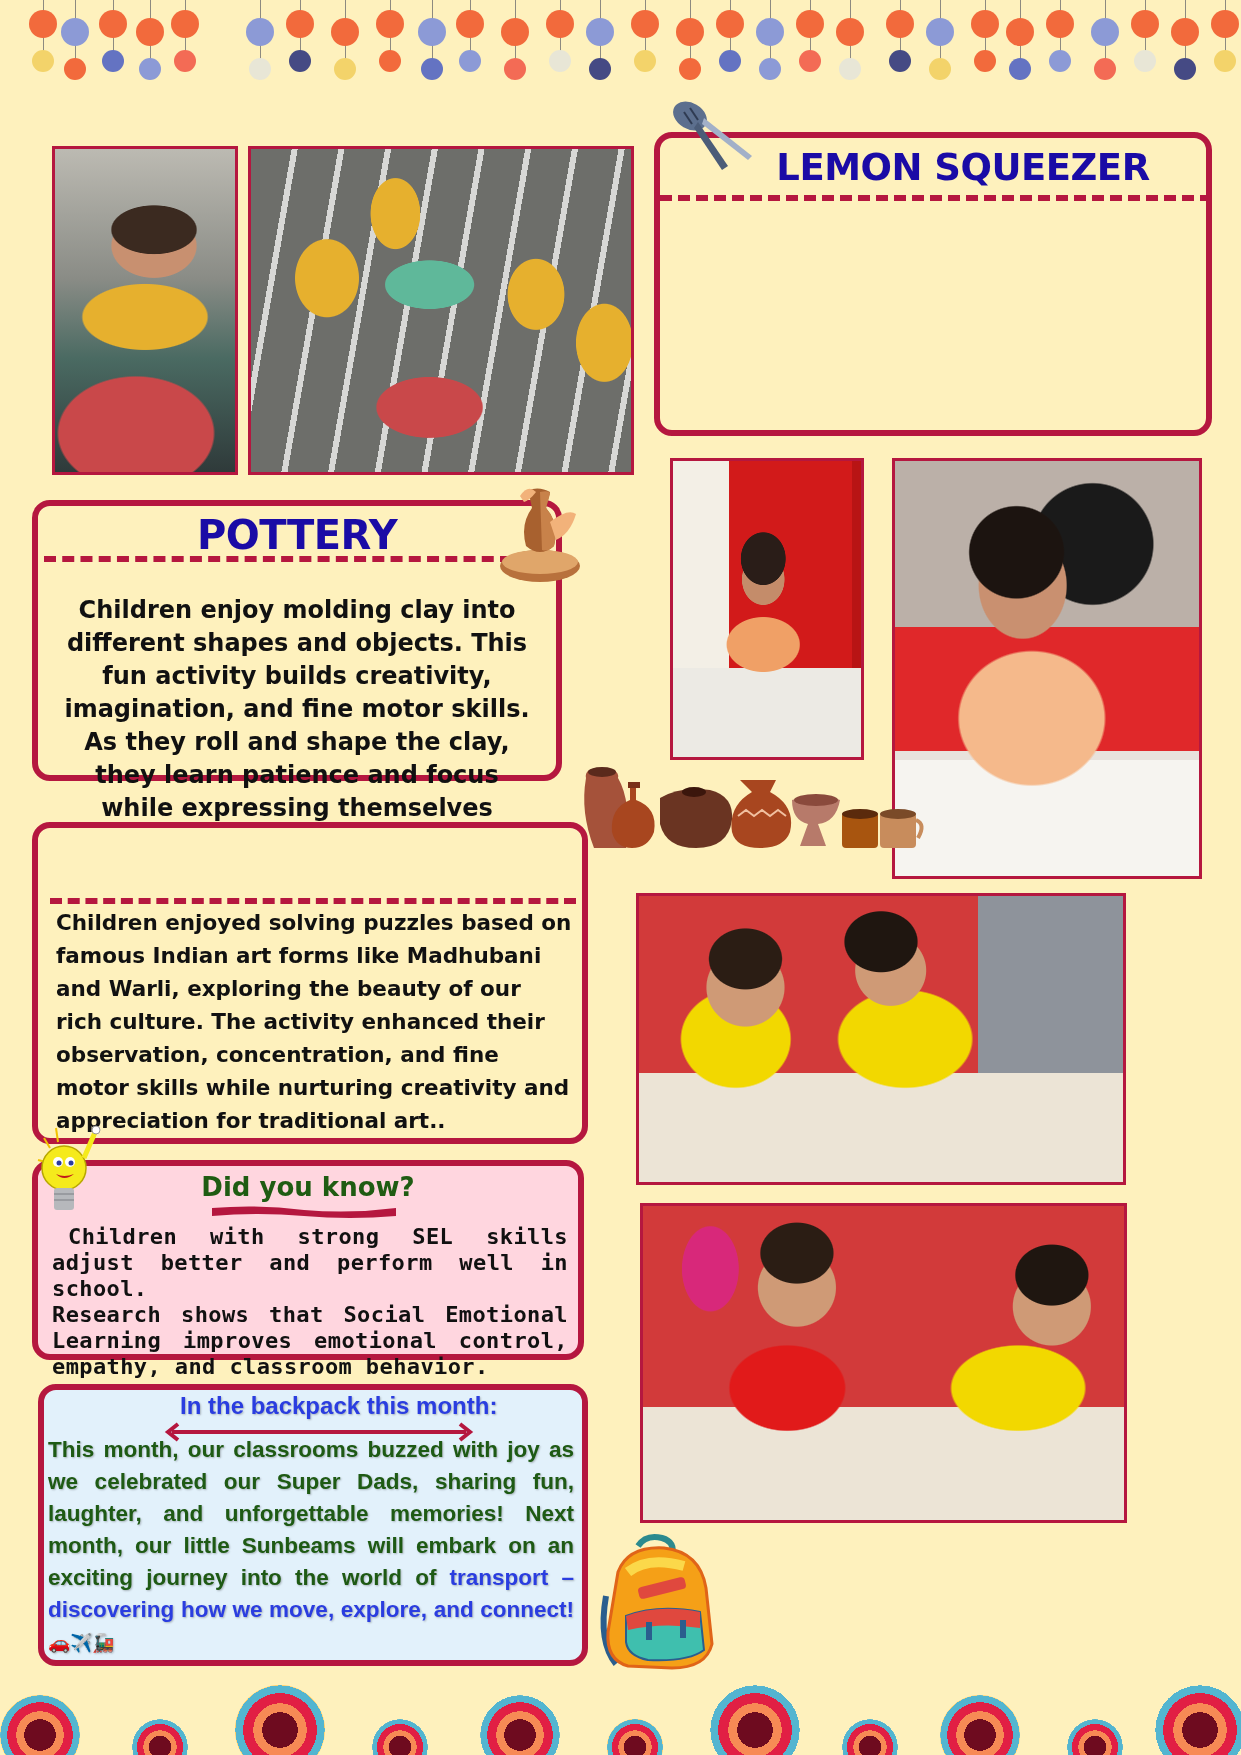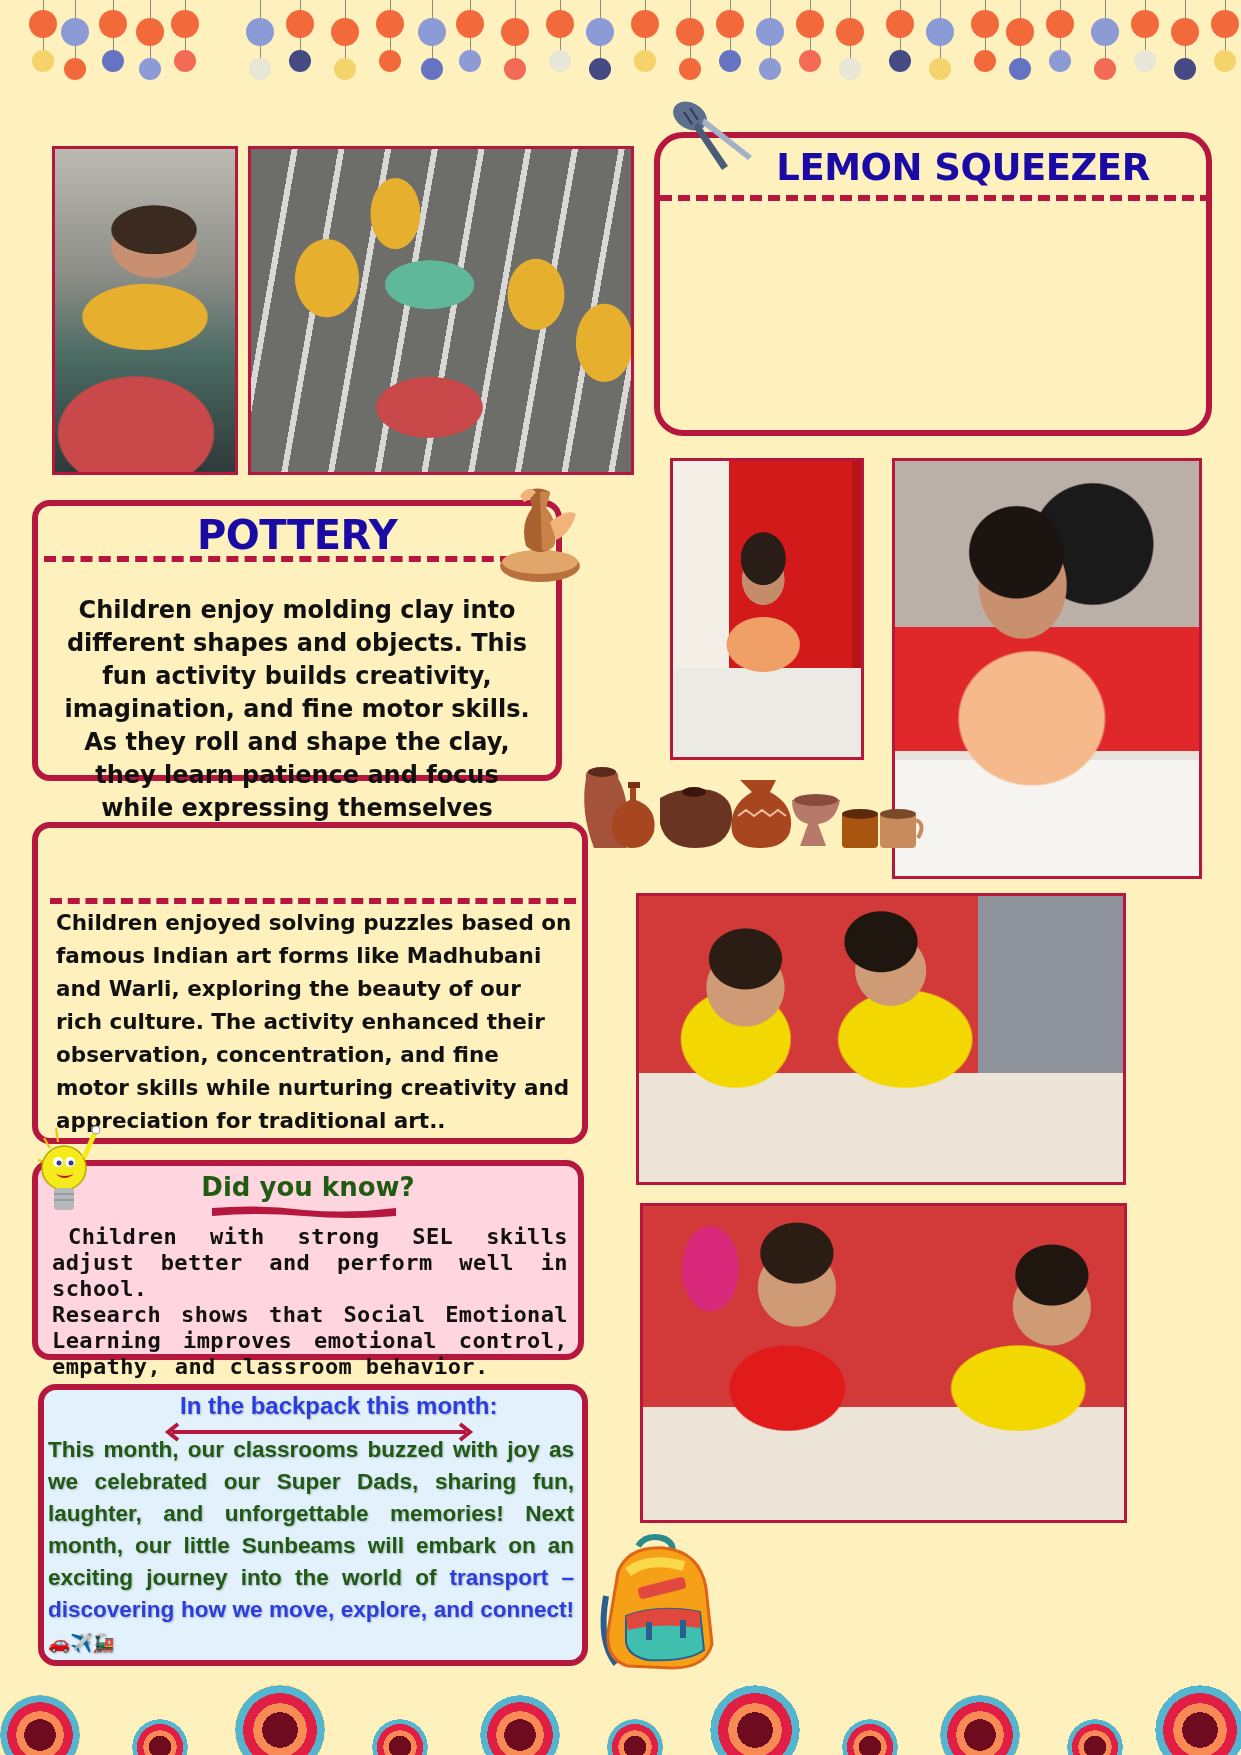--- a/index.html
+++ b/index.html
@@ -184,21 +184,21 @@
       radial-gradient(ellipse 55px 30px at 47% 42%, #5fb89a 80%, transparent 82%),
       radial-gradient(ellipse 70px 40px at 47% 80%, #c9484a 75%, transparent 77%),
       radial-gradient(ellipse 45px 55px at 20% 40%, #e6b02e 70%, transparent 72%),
       radial-gradient(ellipse 40px 50px at 75% 45%, #e6b02e 70%, transparent 72%),
       radial-gradient(ellipse 35px 50px at 38% 20%, #e6b02e 70%, transparent 72%),
       radial-gradient(ellipse 40px 55px at 93% 60%, #e6b02e 70%, transparent 72%),
       repeating-linear-gradient(100deg, #6d6e6a 0 40px, #d8d8d6 40px 46px),
       #6d6e6a;"></div>
 </div>
 
-<div class="box" style="left:654px;top:132px;width:558px;height:304px;border-radius:29px;">
+<div class="box" style="left:654px;top:132px;width:558px;height:304px;">
   <div class="title abs" style="left:60px;right:0;top:8px;font-size:37px;">LEMON SQUEEZER</div>
   <div class="dash" style="left:0;right:-6px;top:57px;"></div>
 </div>
 
 <svg class="abs" style="left:668px;top:94px;" width="90" height="86" viewBox="0 0 90 86">
   <ellipse cx="22" cy="22" rx="18" ry="13" fill="#5c6f8e" transform="rotate(30 22 22)"></ellipse>
   <line x1="16" y1="18" x2="24" y2="30" stroke="#2f3b52" stroke-width="2"></line>
   <line x1="22" y1="14" x2="30" y2="26" stroke="#2f3b52" stroke-width="2"></line>
   <path d="M30 28 L60 72 L54 76 L26 34 Z" fill="#4b5c78"></path>
   <path d="M36 24 L84 62 L80 66 L34 30 Z" fill="#a2b0c8"></path>

